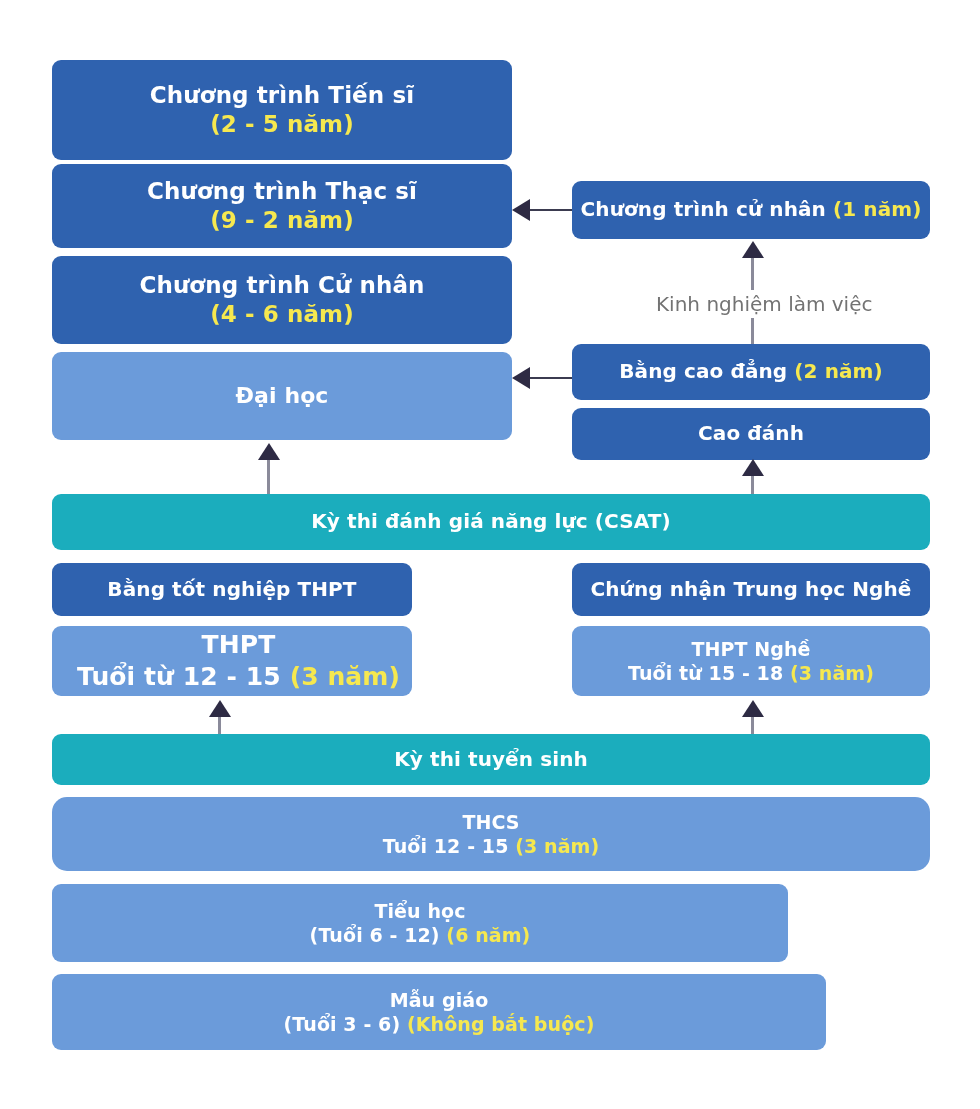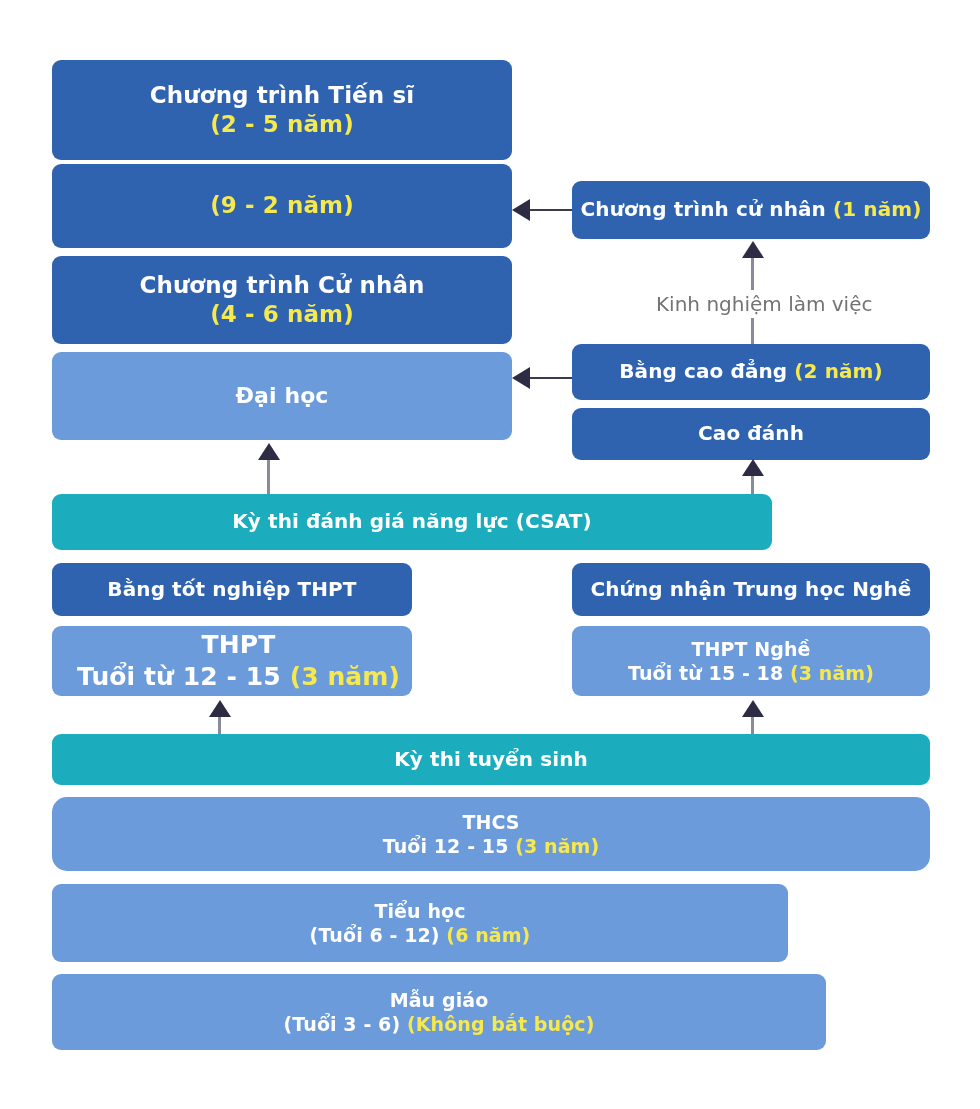--- a/index.html
+++ b/index.html
@@ -82,20 +82,21 @@
 <body>
 
 <div id="canvas">
 
   <div class="box c-dark" style="left:52px; top:60px; width:460px; height:100px; font-size:23px;">
     <span class="ln">Chương trình Tiến sĩ</span>
     <span class="ln yellow">(2 - 5 năm)</span>
   </div>
 
   <div class="box c-dark" style="left:52px; top:164px; width:460px; height:84px; font-size:23px;">
+    <span class="ln">Chương trình Thạc sĩ</span>
     <span class="ln yellow">(9 - 2 năm)</span>
   </div>
 
   <div class="box c-dark" style="left:52px; top:256px; width:460px; height:88px; font-size:23px;">
     <span class="ln">Chương trình Cử nhân</span>
     <span class="ln yellow">(4 - 6 năm)</span>
   </div>
 
   <div class="box c-light" style="left:52px; top:352px; width:460px; height:88px; font-size:22px;">
     <span class="ln">Đại học</span>
@@ -106,21 +107,21 @@
   </div>
 
   <div class="box c-dark" style="left:572px; top:344px; width:358px; height:56px; font-size:20px;">
     <span class="ln"><span>Bằng cao đẳng</span> <span class="yellow">(2 năm)</span></span>
   </div>
 
   <div class="box c-dark" style="left:572px; top:408px; width:358px; height:52px; font-size:20px;">
     <span class="ln">Cao đánh</span>
   </div>
 
-  <div class="box c-teal" style="left:52px; top:494px; width:720px; height:56px; font-size:20px;">
+  <div class="box c-teal" style="left:52px; top:494px; width:878px; height:56px; font-size:20px;">
     <span class="ln">Kỳ thi đánh giá năng lực (CSAT)</span>
   </div>
 
   <div class="box c-dark" style="left:52px; top:563px; width:360px; height:53px; font-size:20px;">
     <span class="ln">Bằng tốt nghiệp THPT</span>
   </div>
 
   <div class="box c-dark" style="left:572px; top:563px; width:358px; height:53px; font-size:20px;">
     <span class="ln">Chứng nhận Trung học Nghề</span>
   </div>

